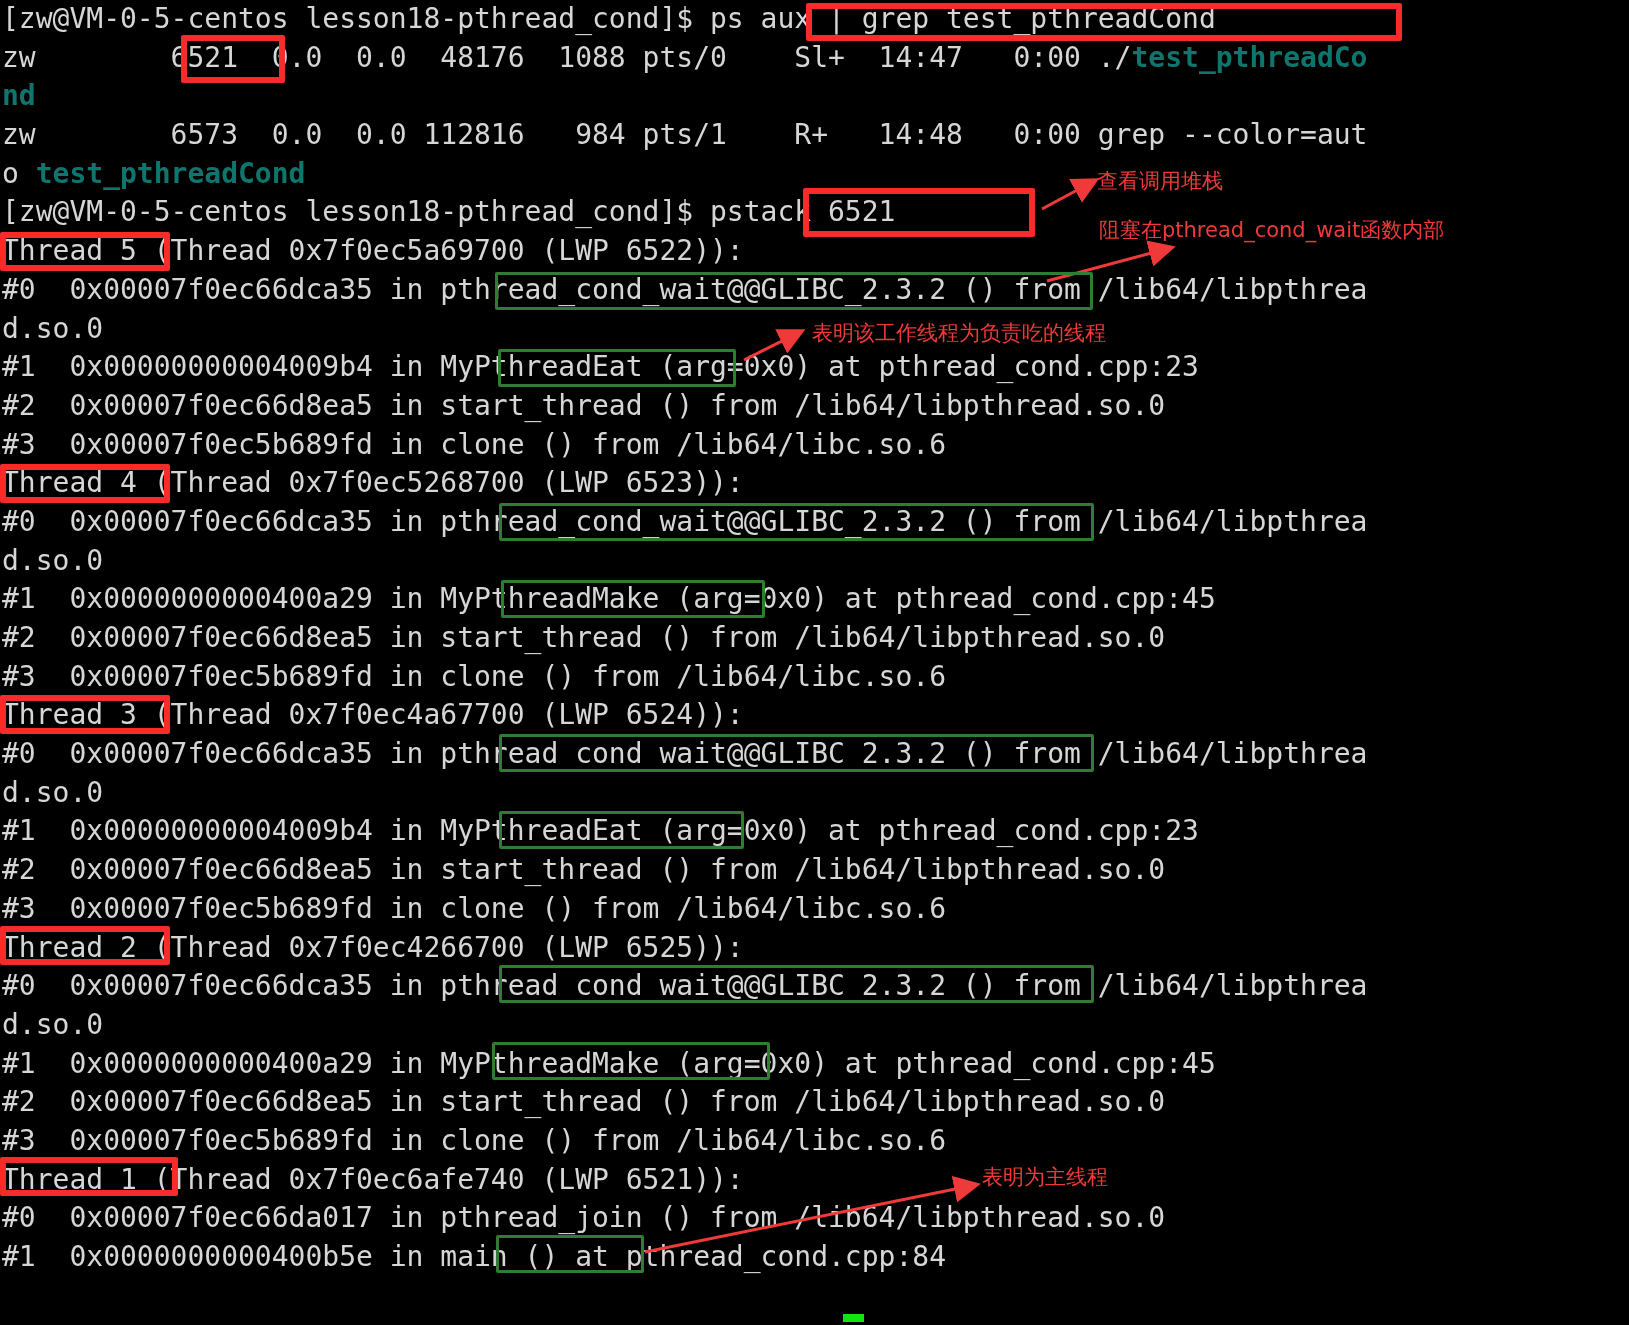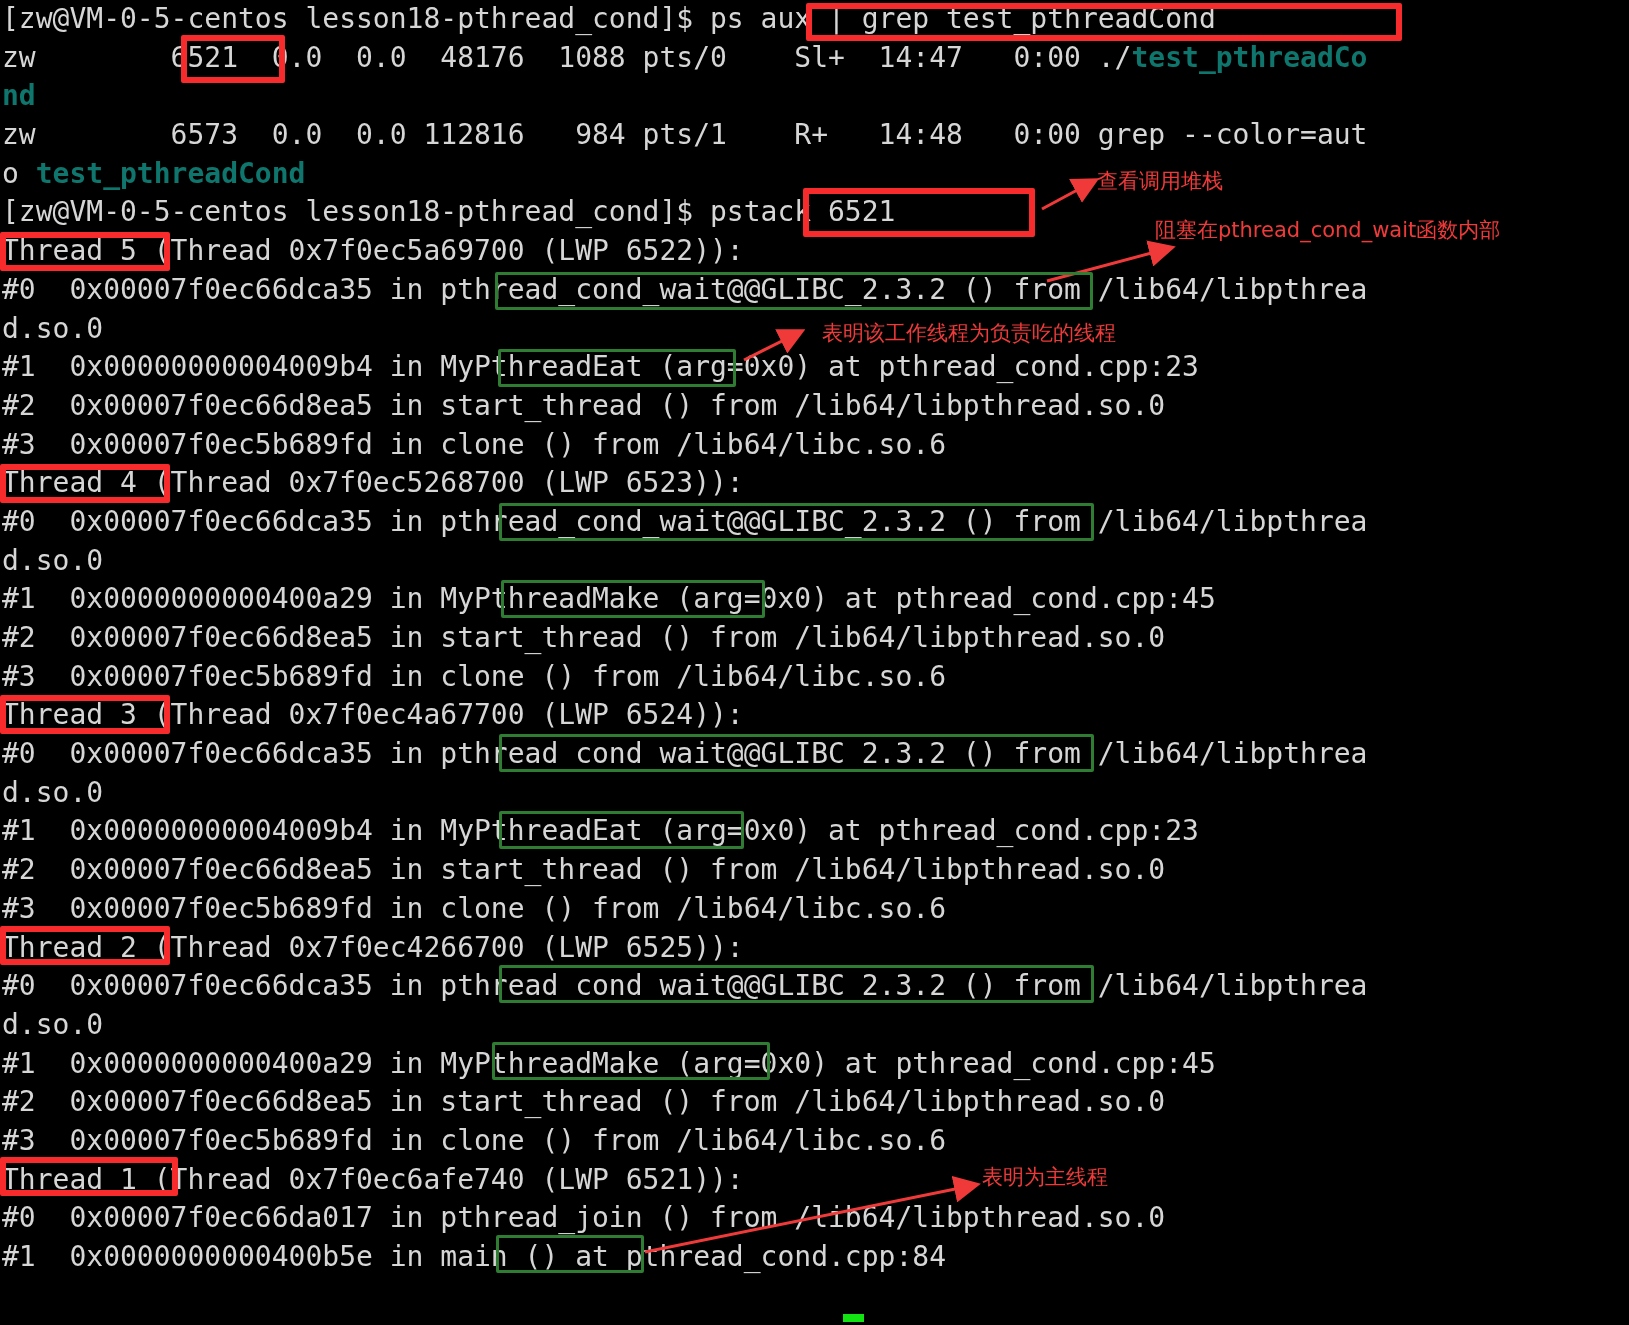--- a/index.html
+++ b/index.html
@@ -66,18 +66,18 @@
   <div class="box-green" style="left:498px;top:349px;width:238px;height:38px;"></div>
   <div class="box-green" style="left:499px;top:503px;width:595px;height:38px;"></div>
   <div class="box-green" style="left:501px;top:580px;width:264px;height:38px;"></div>
   <div class="box-green" style="left:499px;top:734px;width:595px;height:38px;"></div>
   <div class="box-green" style="left:499px;top:811px;width:245px;height:38px;"></div>
   <div class="box-green" style="left:499px;top:965px;width:595px;height:38px;"></div>
   <div class="box-green" style="left:492px;top:1042px;width:278px;height:38px;"></div>
   <div class="box-green" style="left:496px;top:1235px;width:148px;height:38px;"></div>
 
   <div class="note" style="left:1097px;top:170px;">查看调用堆栈</div>
-  <div class="note" style="left:1155px;top:219px;text-align:center;">阻塞在pthread_cond_wait函数内部</div>
-  <div class="note" style="left:812px;top:322px;margin-left:10px;">表明该工作线程为负责吃的线程</div>
+  <div class="note" style="left:1099px;top:219px;text-align:center;">阻塞在pthread_cond_wait函数内部</div>
+  <div class="note" style="left:812px;top:322px;">表明该工作线程为负责吃的线程</div>
   <div class="note" style="left:982px;top:1166px;">表明为主线程</div>
 
   <div class="cursor" style="left:843px;top:1314px;width:21px;height:8px;"></div>
 </div>
 
 </body></html>

